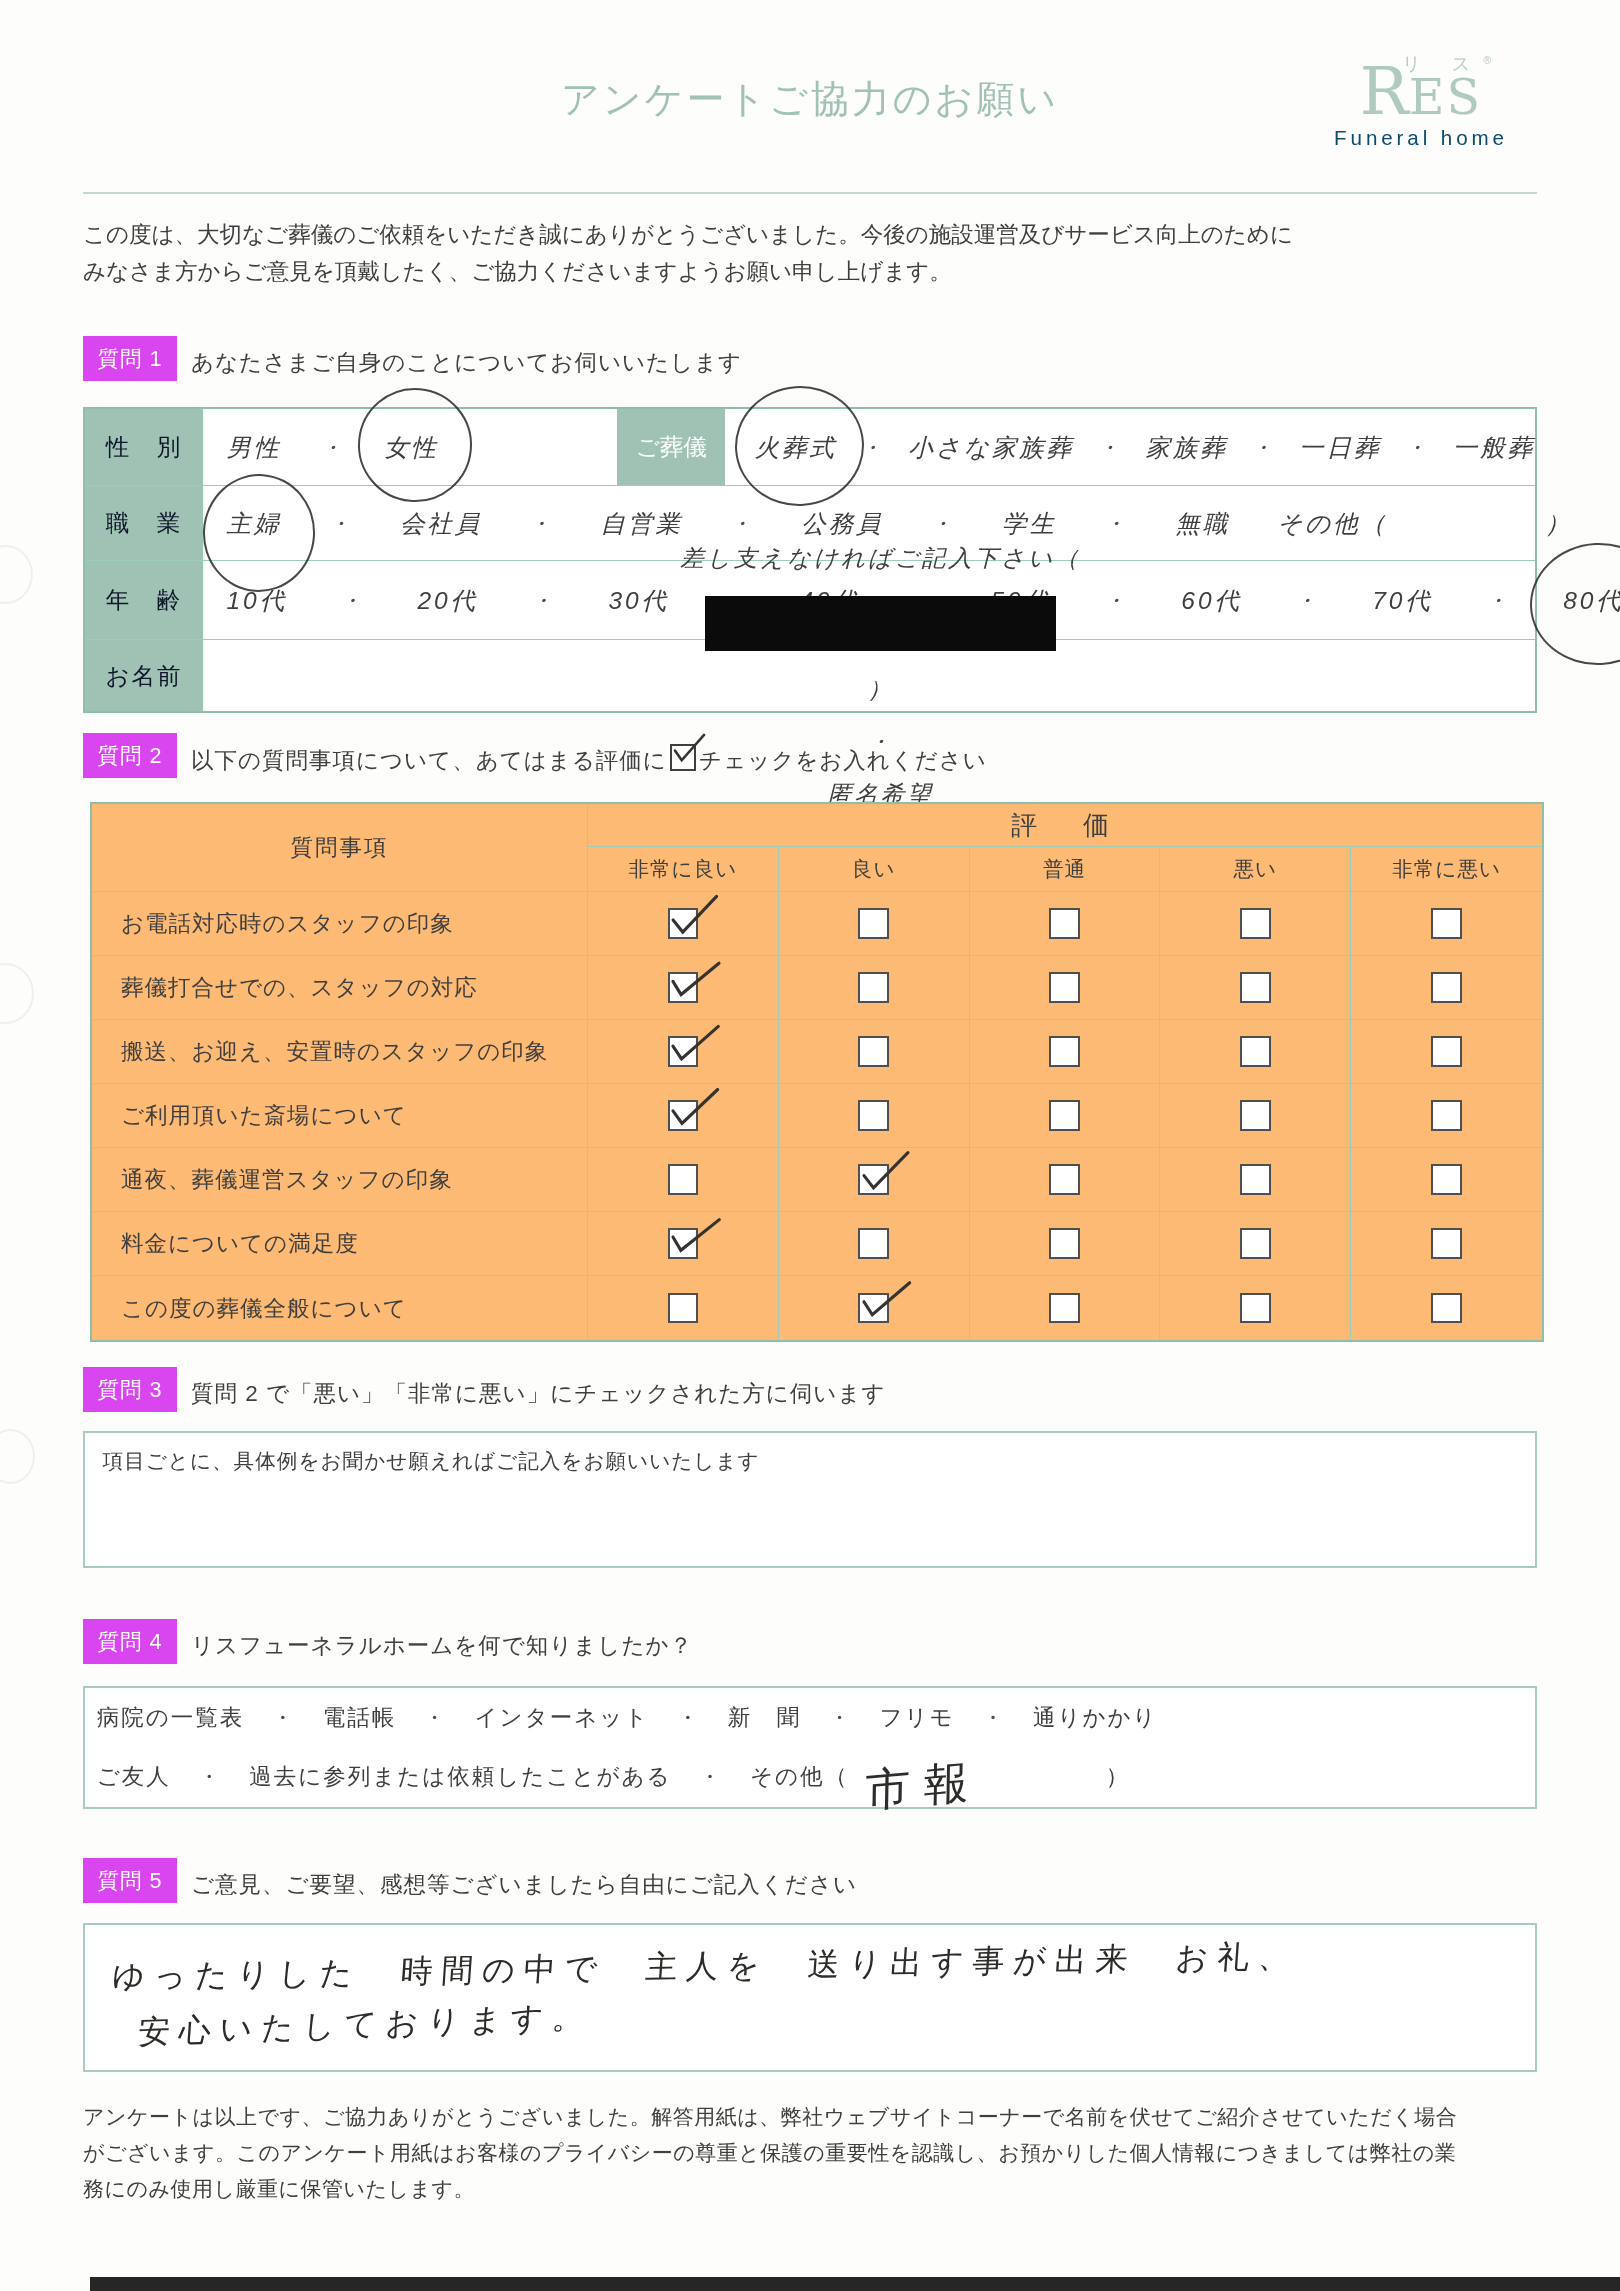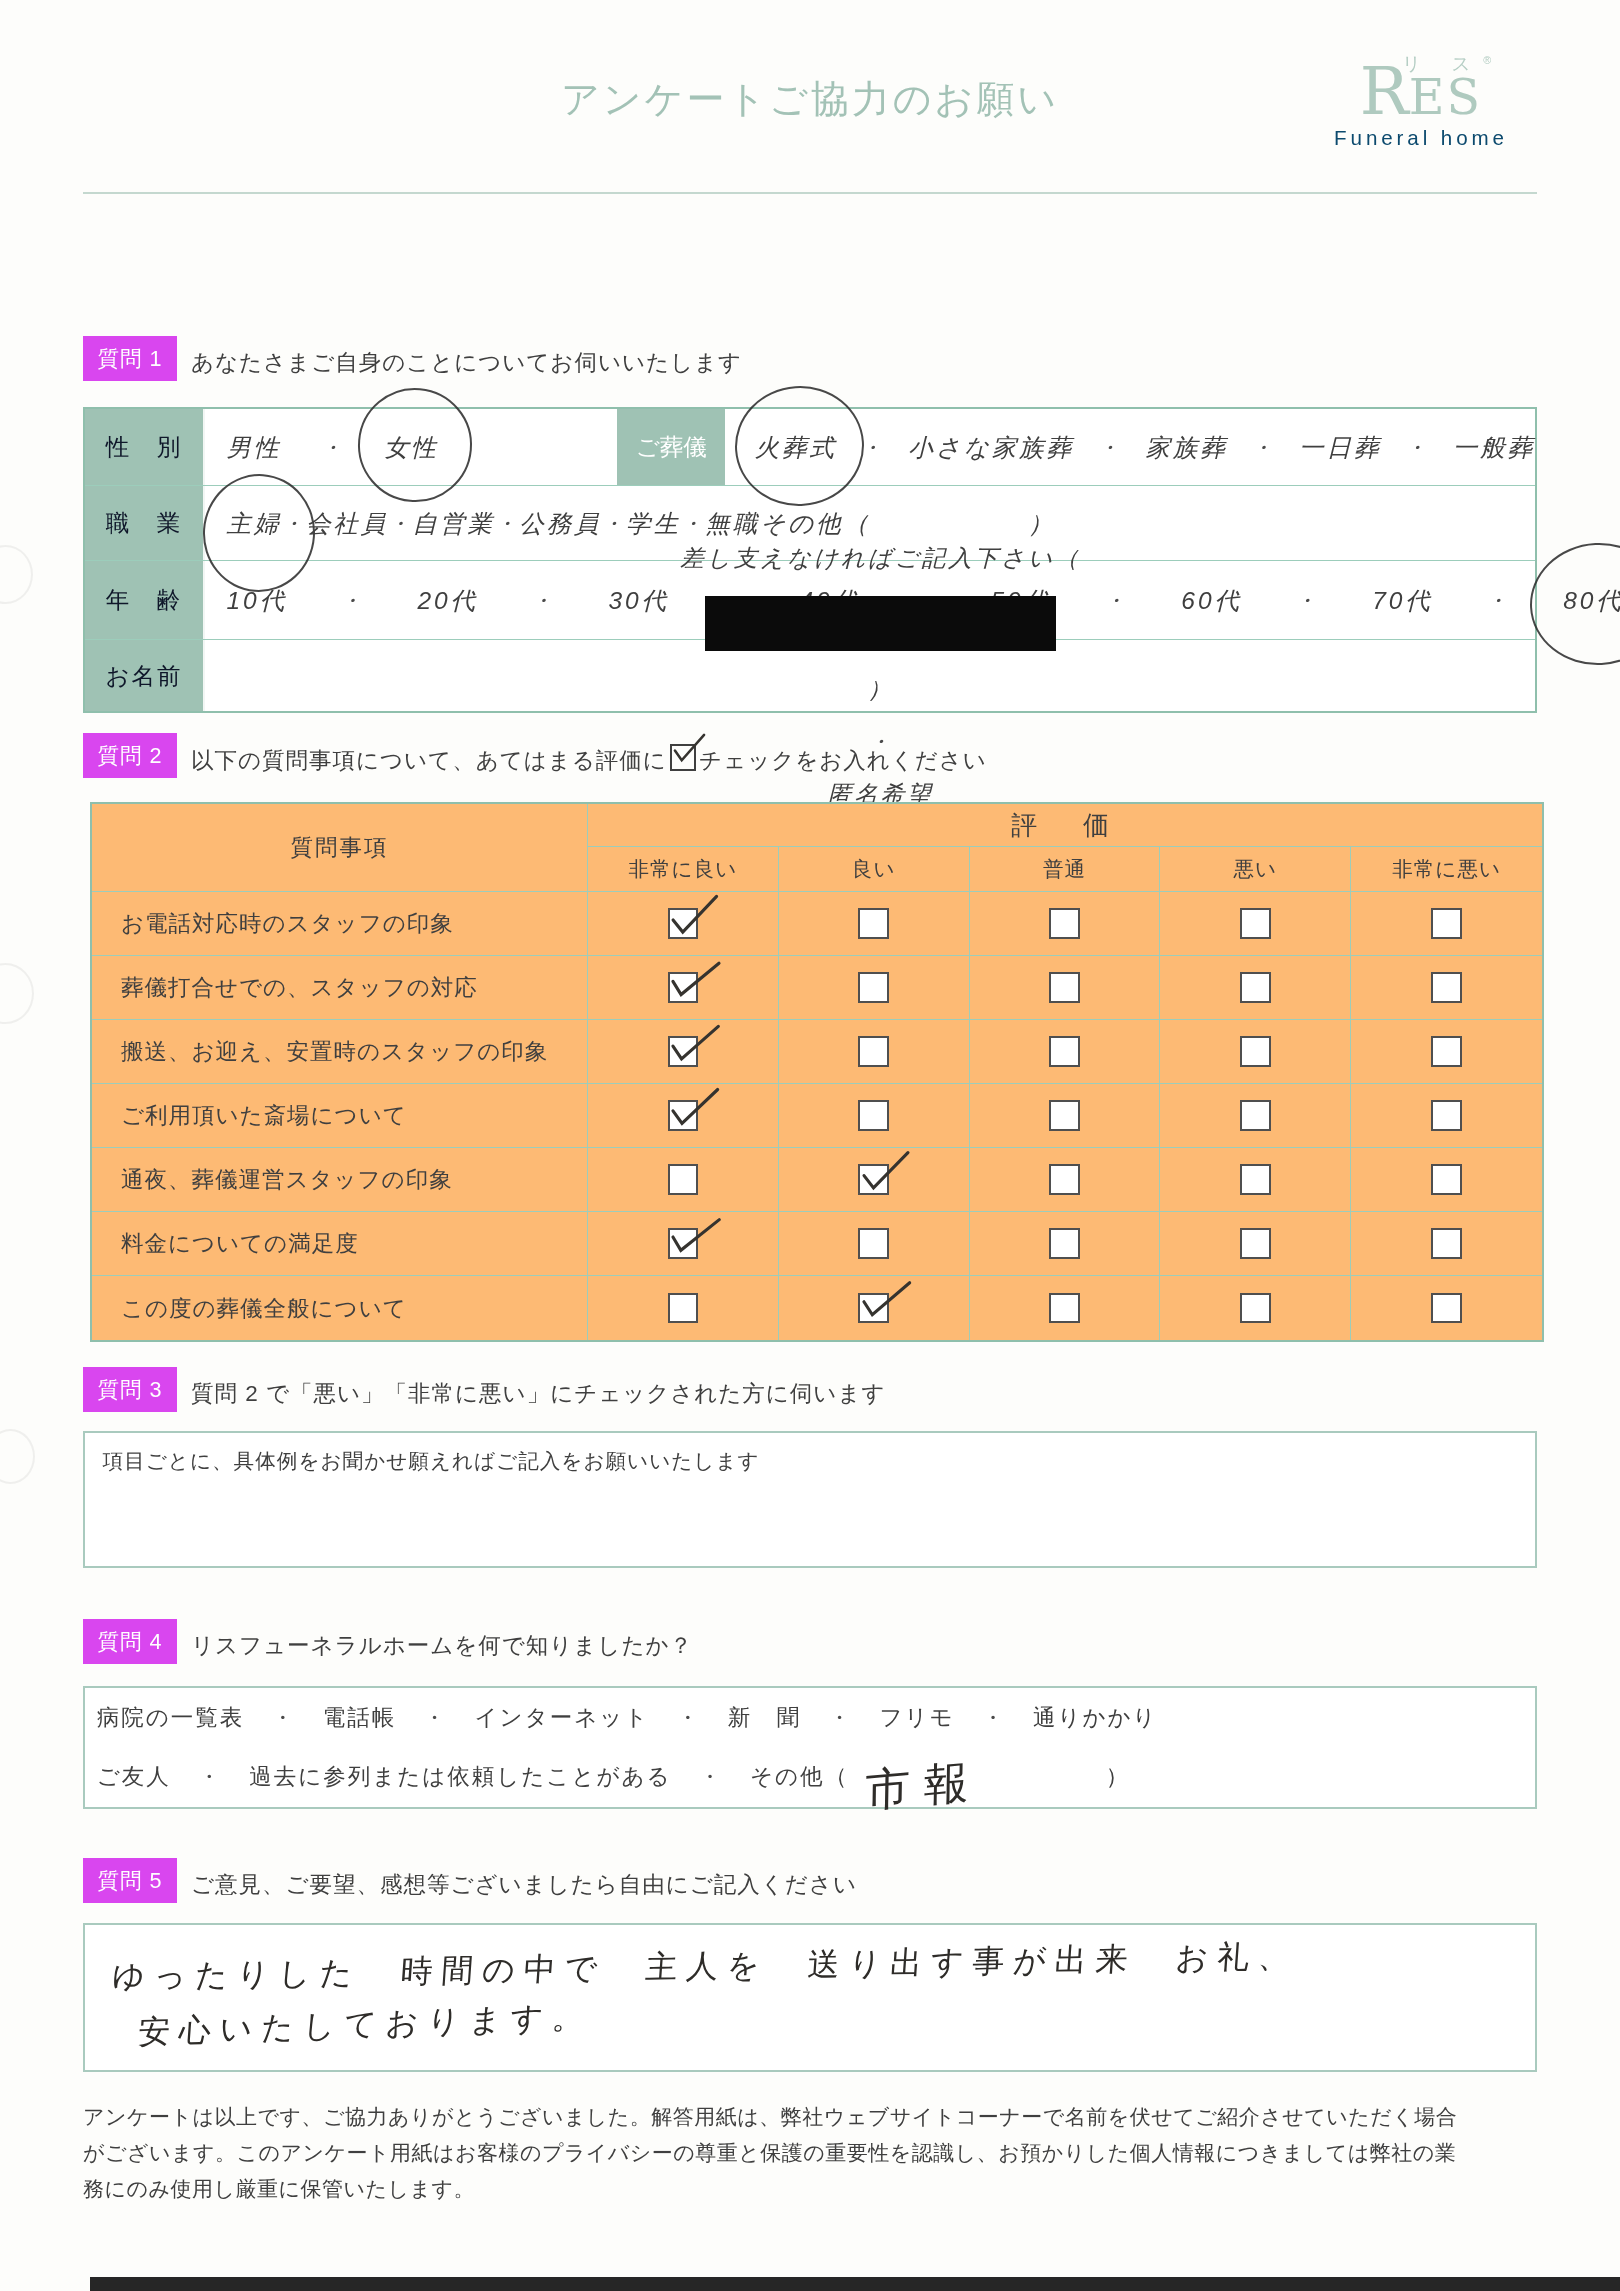--- a/index.html
+++ b/index.html
@@ -31,21 +31,21 @@
     align-items:center;justify-content:center;font-size:23.5px;letter-spacing:2px;flex:none;border-right:2.9px solid #f2f6f4;}
   .q1-content{display:flex;align-items:center;padding-left:21.6px;font-size:24.5px;letter-spacing:2.9px;flex:1;font-style:italic;}
   .opt{position:relative;white-space:nowrap;}
   .sep{color:#4a4a4a;font-size:21.6px;}
   .row-gender{height:76px;}
   .row-occupation{height:74px;}
   .row-age{height:78px;}
   .row-name{height:71px;}
   .gap-gender{gap:39px;}
   .gap-funeral{gap:23.5px;}
-  .gap-occupation{}
+  .gap-occupation{gap:47px;}
   .gap-age{gap:53px;}
   .mid-label{margin-left:33px;margin-right:25.5px;width:108px;align-self:stretch;background:#9fc2b4;
     color:#fff;display:flex;align-items:center;justify-content:center;font-size:23.5px;flex:none;}
   .other-blank{display:inline-block;width:157px;}
   .redacted{width:351px;height:55px;background:#0b0b0b;margin:0 7.8px;flex:none;}
   .name-content{font-size:23.5px;gap:22px;flex-direction:column;}
   
   .hand-circle{position:absolute;border:2.5px solid rgba(40,40,40,.85);border-radius:50%;pointer-events:none;}
   .c-josei{left:-25.5px;top:-43px;width:110px;height:110px;transform:rotate(5deg);}
   .c-kaso{left:-19.6px;top:-45px;width:125px;height:116px;transform:rotate(-4deg);}
@@ -98,20 +98,24 @@
   <div class="title">アンケートご協力のお願い</div>
 
   <div class="logo">
     <span class="logo-kana"><span>リ ス</span><span class="logo-reg">®</span></span>
     <span class="logo-res"><span class="big">R</span><span class="small">ES</span></span>
     <span class="logo-sub">Funeral home</span>
   </div>
 
   <div class="rule"></div>
 
+  <div class="intro">
+    <div>この度は、大切なご葬儀のご依頼をいただき誠にありがとうございました。今後の施設運営及びサービス向上のために</div>
+    <div>みなさま方からご意見を頂戴したく、ご協力くださいますようお願い申し上げます。</div>
+  </div>
 
   <div class="badge" style="top:336px">質問 1</div>
   <div class="sec-heading" style="top:347px">あなたさまご自身のことについてお伺いいたします</div>
 
   <div class="q1-table">
     <div class="q1-row row-gender">
       <div class="q1-label">性　別</div>
       <div class="q1-content gap-gender">
           <span class="opt">男性</span>
           <span class="sep">・</span>

